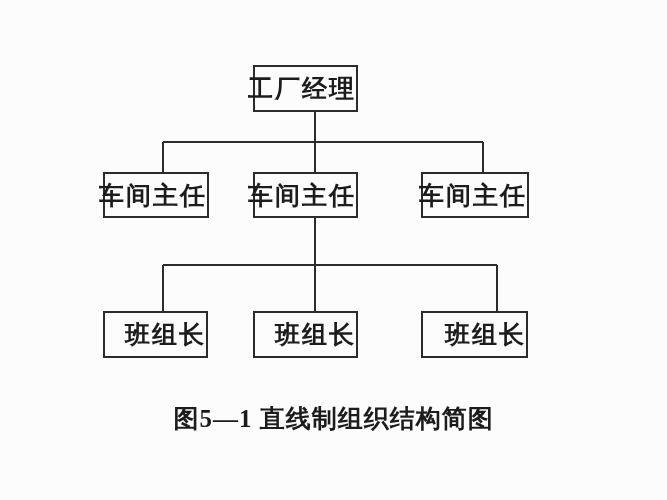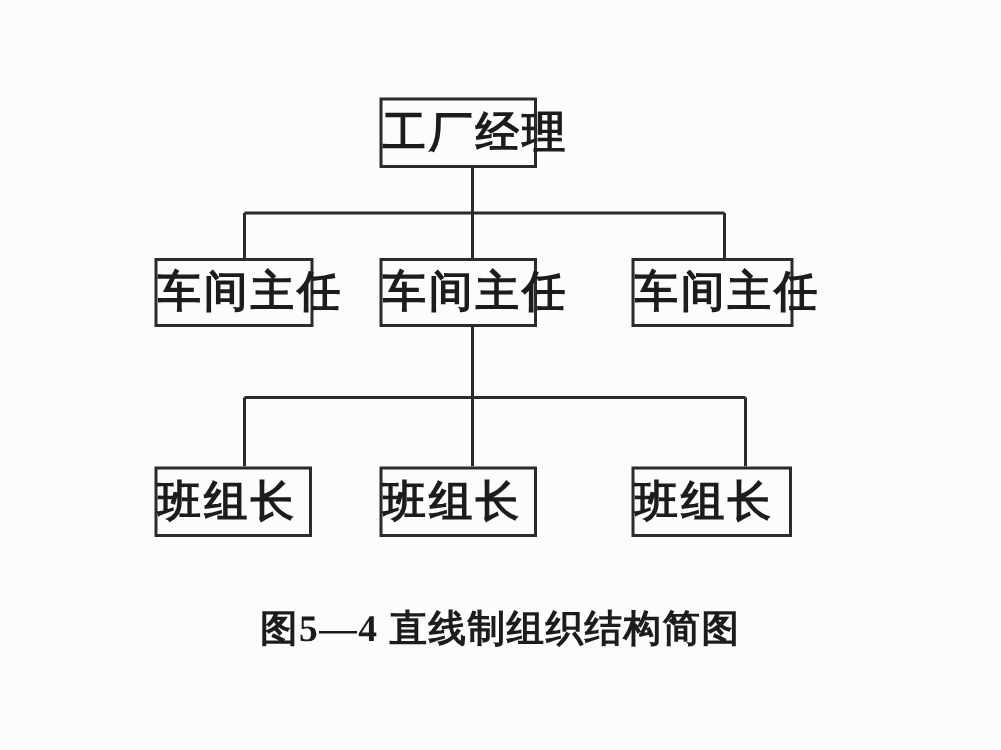--- a/index.html
+++ b/index.html
@@ -28,22 +28,22 @@
     stroke-width: 2;
     fill: none;
   }
   .node {
     position: absolute;
     box-sizing: border-box;
     border: 2px solid var(--line, #2b2b2b);
     background: var(--background, #fcfcfc);
     display: flex;
     align-items: center;
-    justify-content: flex-start;
-    font-size: 29px;
+    justify-content: flex-end;
+    font-size: 25px;
     font-weight: 600;
     letter-spacing: 2px;
     color: var(--text, #1c1c1c);
     white-space: nowrap;
   }
   .node-top    { left: 253px; top: 65px;  width: 105px; height: 47px; }
   .node-m1     { left: 103px; top: 172px; width: 106px; height: 46px; }
   .node-m2     { left: 253px; top: 172px; width: 105px; height: 46px; }
   .node-m3     { left: 421px; top: 172px; width: 108px; height: 46px; }
   .node-b1     { left: 103px; top: 311px; width: 105px; height: 47px; }
@@ -96,15 +96,15 @@
   <div class="node node-b1">
     <span>班组长</span>
   </div>
   <div class="node node-b2">
     <span>班组长</span>
   </div>
   <div class="node node-b3">
     <span>班组长</span>
   </div>
 
-  <div class="caption">图5—4 直线制组织结构简图</div>
+  <div class="caption">图5—1 直线制组织结构简图</div>
 
 </div>
 
 </body></html>

